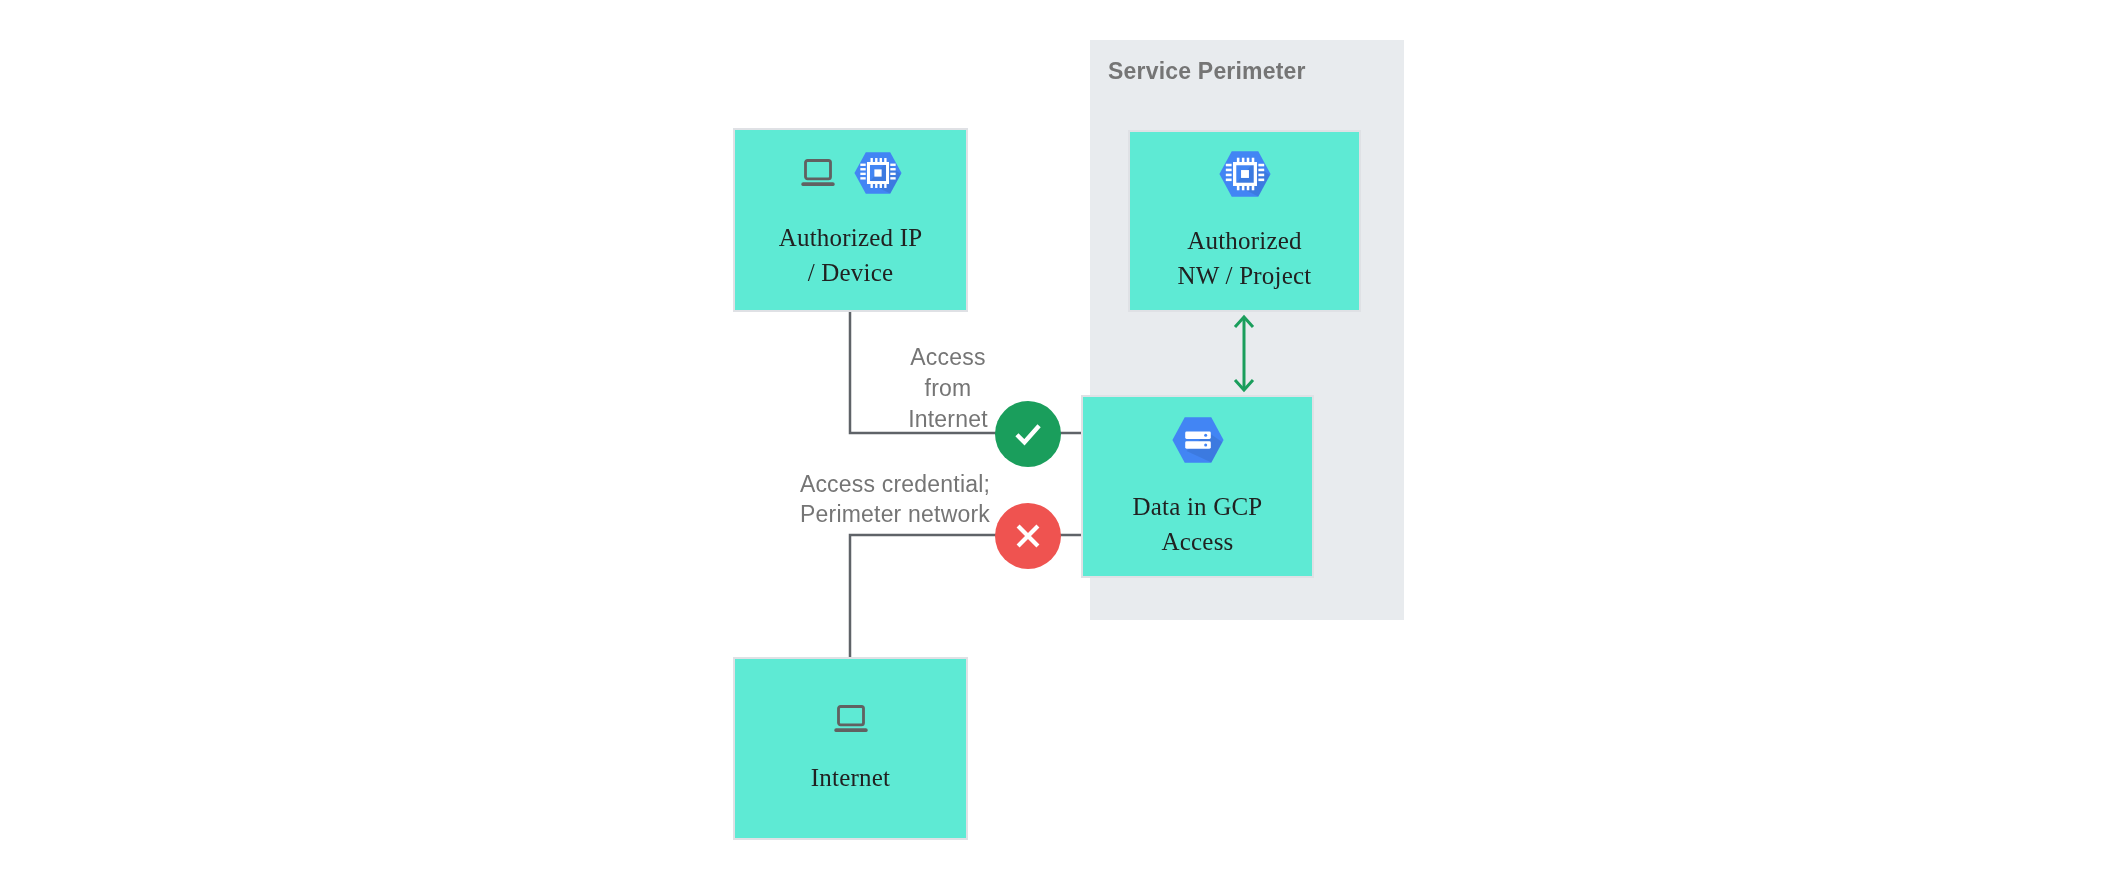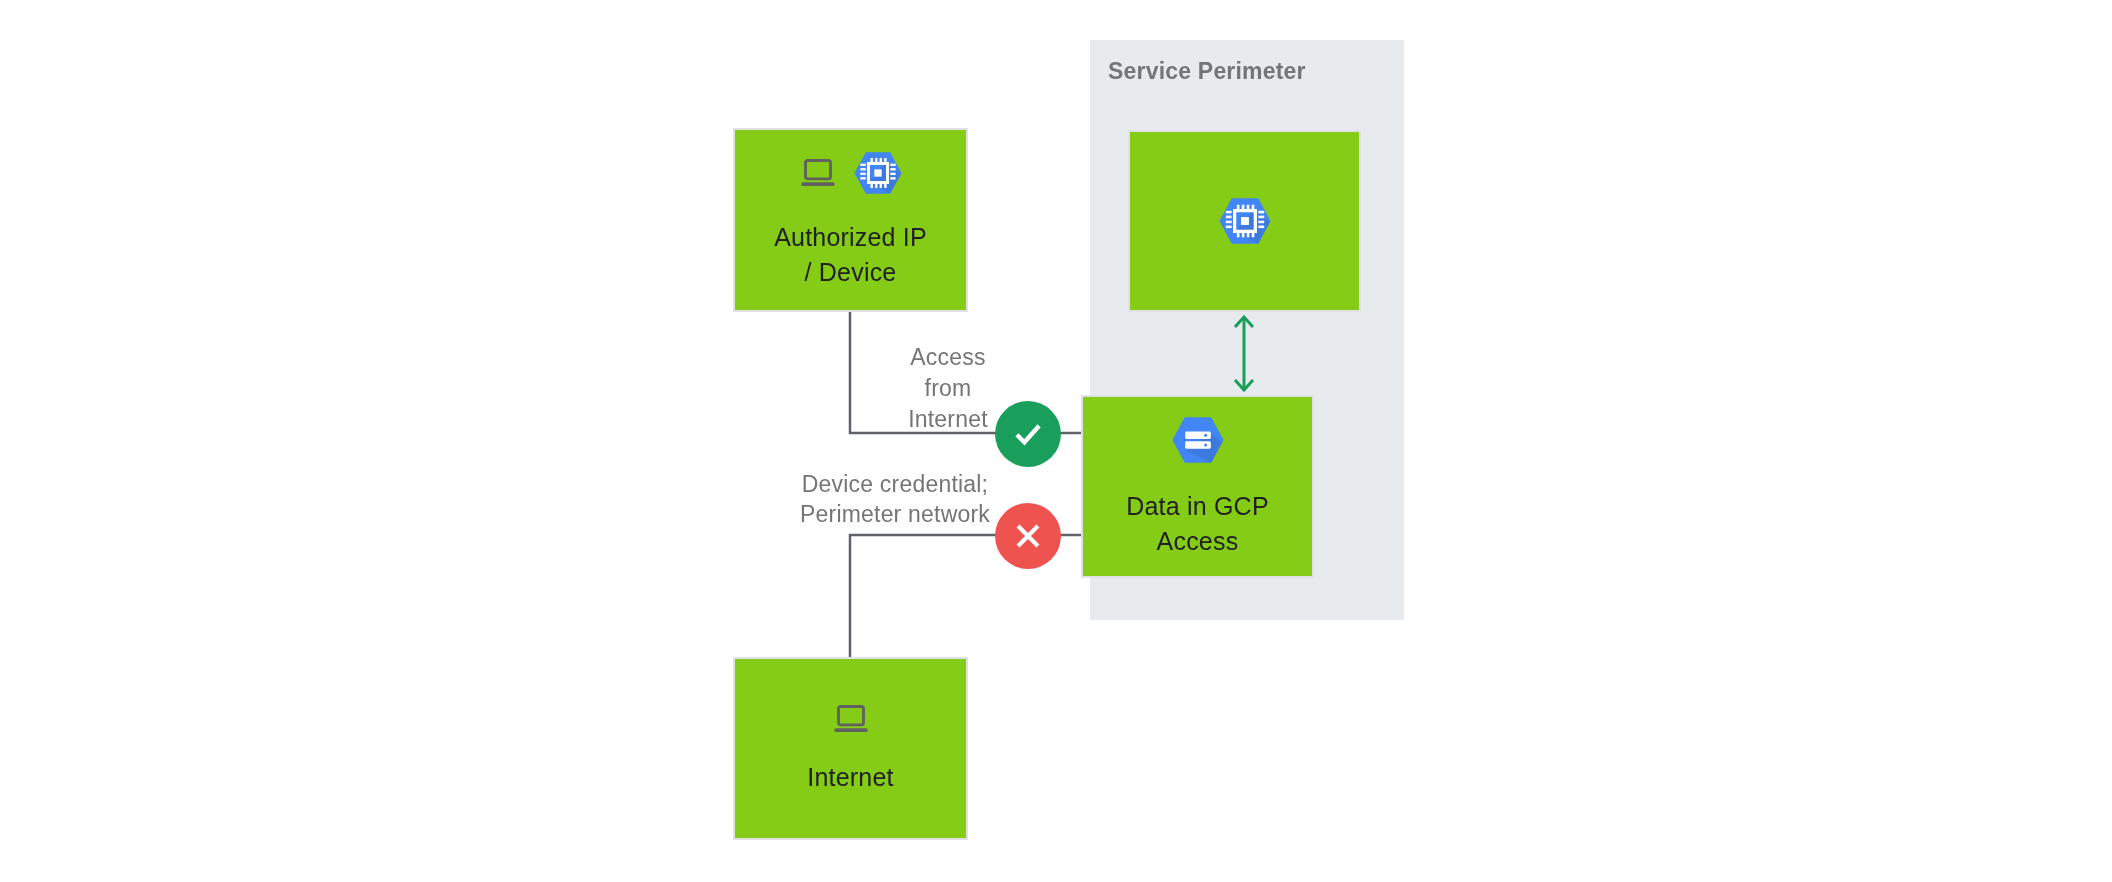--- a/index.html
+++ b/index.html
@@ -32,27 +32,28 @@
 
   svg.connectors {
     position: absolute;
     left: 0; top: 0;
     width: 2112px; height: 882px;
     pointer-events: none;
   }
 
   .node {
     position: absolute;
-    background: #84cc16;
+    background: #5eead4;
     border: 2px solid #dfe1e5;
     display: flex;
     flex-direction: column;
     align-items: center;
     justify-content: center;
     gap: 24px;
+    font-family: Liberation Serif, serif;
   }
   .node-a { left: 733px; top: 128px; width: 235px; height: 184px; }
   .node-b { left: 1128px; top: 130px; width: 233px; height: 182px; }
   .node-c { left: 1081px; top: 395px; width: 233px; height: 183px; }
   .node-d { left: 733px; top: 657px; width: 235px; height: 183px; }
 
   .icons-row {
     display: flex;
     align-items: center;
     gap: 14px;
@@ -177,20 +178,24 @@
             <rect x="7.5" y="25.4" width="5" height="2.2"></rect>
             <rect x="7.5" y="12.7" width="5" height="2.2"></rect>
           <rect x="35.5" y="16.9" width="5" height="2.2"></rect>
             <rect x="35.5" y="21.2" width="5" height="2.2"></rect>
             <rect x="35.5" y="25.4" width="5" height="2.2"></rect>
             <rect x="35.5" y="12.7" width="5" height="2.2"></rect>
         </g>
         <rect x="15.1" y="12.6" width="17.8" height="17.8" fill="none" stroke="#ffffff" stroke-width="2.8"></rect>
       </svg>
     </div>
+    <div class="node-label">
+      <div>Authorized</div>
+      <div>NW / Project</div>
+    </div>
   </div>
 
   <div class="node node-c">
     <div class="icons-row">
       <svg width="56" height="50" viewBox="0 0 48 43">
         <defs>
             <clipPath id="hexC">
               <polygon points="12.6,2 35.4,2 46,21.5 35.4,41 12.6,41 2,21.5"></polygon>
             </clipPath>
           </defs>
@@ -234,17 +239,17 @@
     </svg>
   </div>
 
   <div class="edge-label edge-label-access">
     <span>Access</span>
     <span>from</span>
     <span>Internet</span>
   </div>
 
   <div class="edge-label edge-label-cred">
-    <span>Device credential;</span>
+    <span>Access credential;</span>
     <span>Perimeter network</span>
   </div>
 
 </div>
 
 </body></html>

